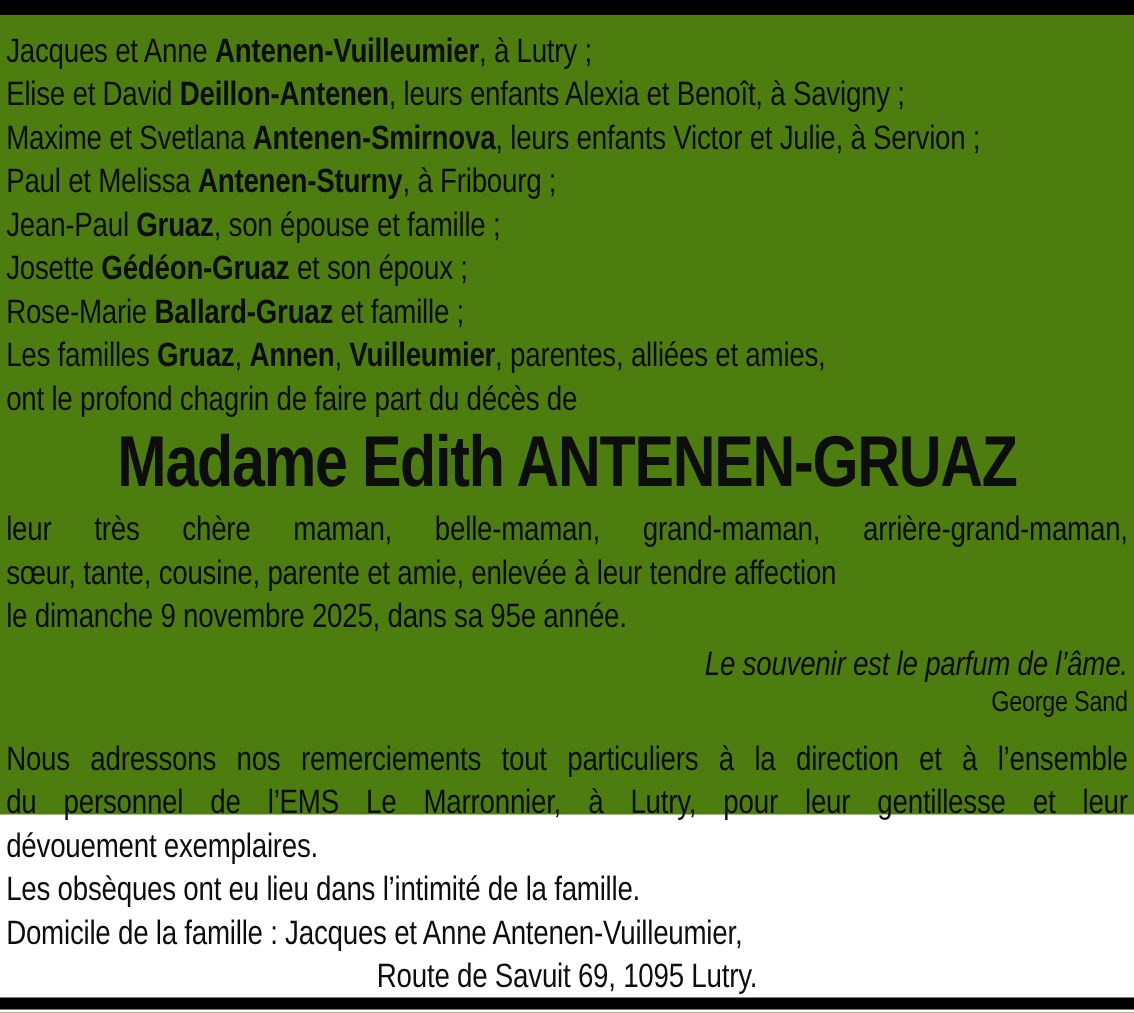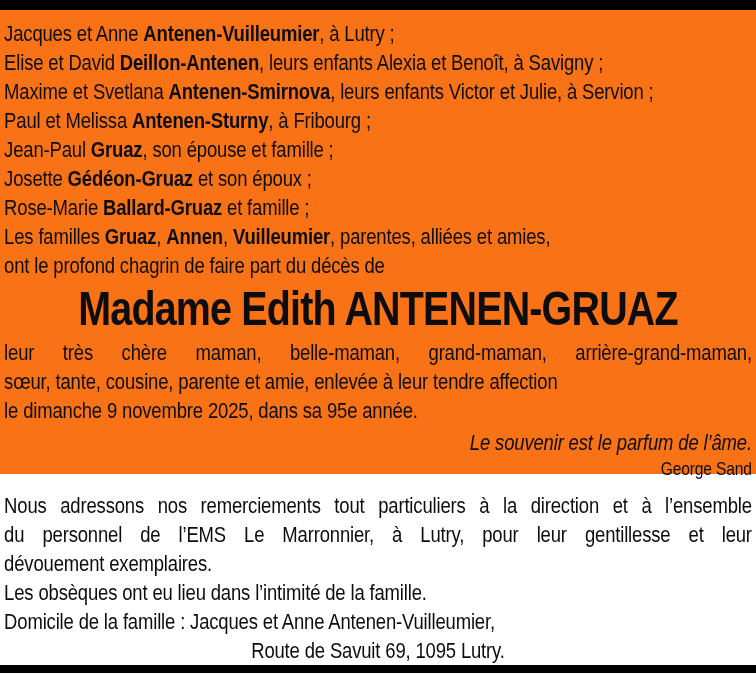--- a/index.html
+++ b/index.html
@@ -4,22 +4,22 @@
 <style>
   html, body { margin: 0; padding: 0; }
   body {
     width: 756px; height: 675px;
     background: #ffffff;
     overflow: hidden;
     font-family: "Liberation Sans", sans-serif;
   }
   .page {
     position: relative;
-    width: 756px; height: 474px;
-    background: #f97316;
+    width: 756px; height: 543px;
+    background: #4d7c0f;
   }
   .bar-top {
     position: absolute; top: 0; left: 0;
     width: 756px; height: 10px;
     background: #000000;
   }
   .bar-bottom {
     position: absolute; top: 665px; left: 0;
     width: 756px; height: 8px;
     background: #000000;

